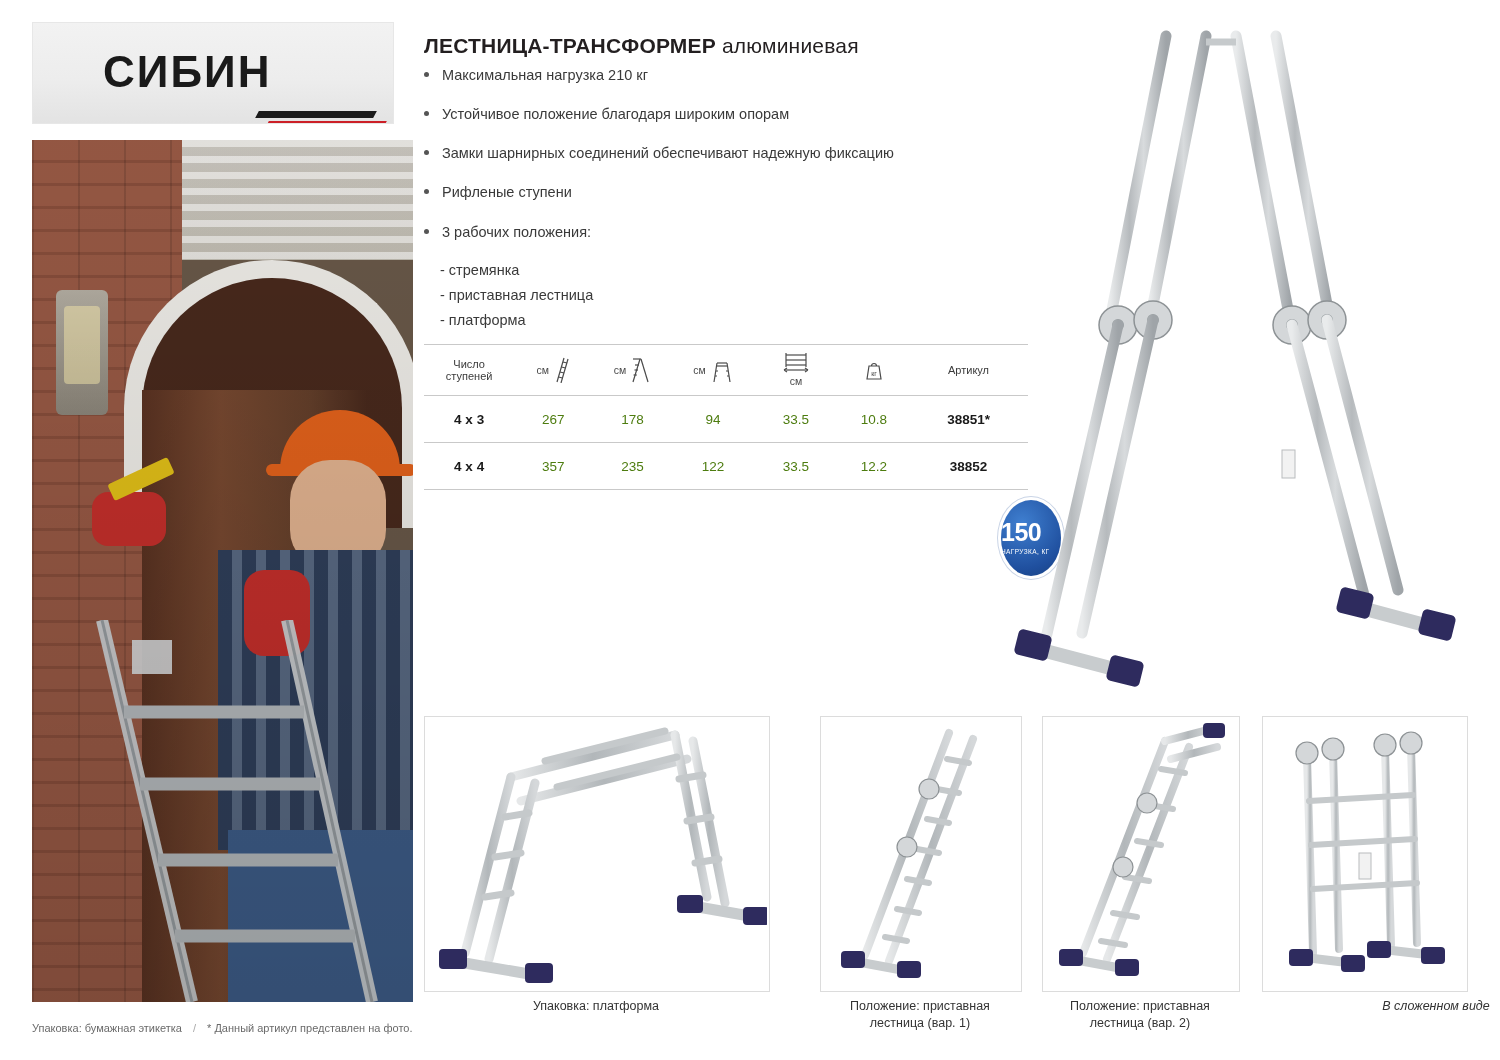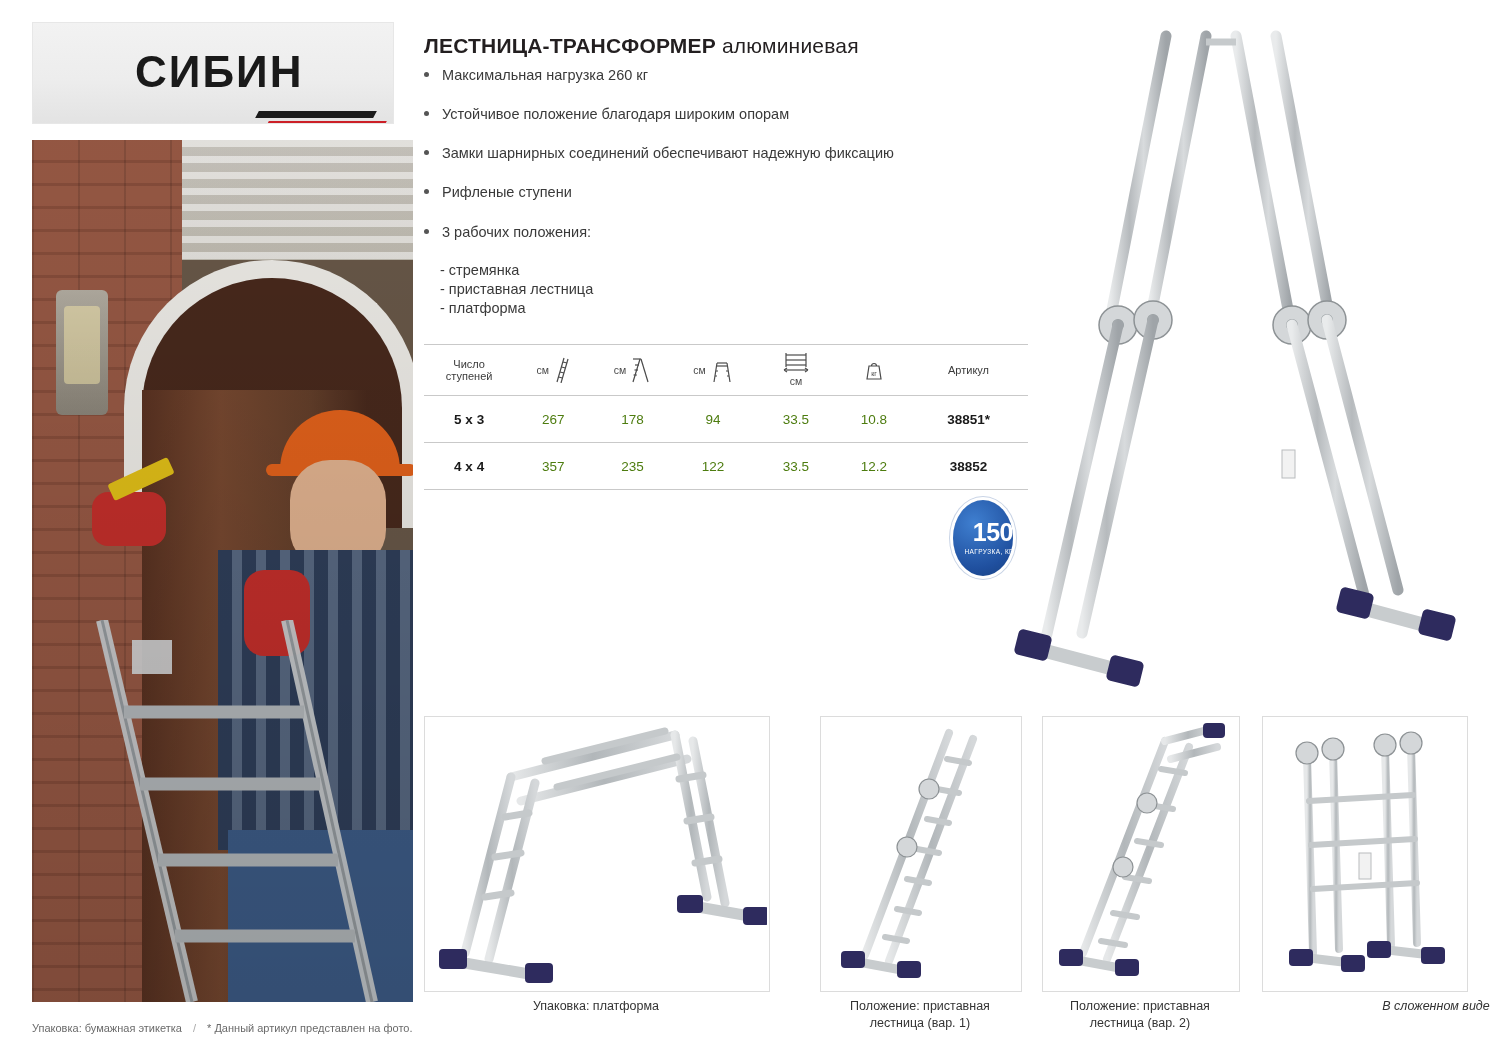--- a/index.html
+++ b/index.html
@@ -13,21 +13,21 @@
   }
   
   #logo-block{
     position:absolute;left:32px;top:22px;width:360px;height:100px;
     background:linear-gradient(to bottom,#f2f2f2 0%,#ededed 55%,#e3e3e3 100%);
     border:1px solid #e7e7e7;
   }
   #logo-text{
     position:absolute;left:70px;top:24px;
     font-family:"Liberation Sans", sans-serif;
-    font-weight:bold;font-size:44px;letter-spacing:2px;color:#1a1a1a;margin-left:32px;
+    font-weight:bold;font-size:44px;letter-spacing:2px;color:#1a1a1a;
   }
   .flag{position:absolute;height:7px;}
   .flag.f1{left:224px;top:88px;width:118px;background:#1b1b1b;transform:skewX(-28deg);}
   .flag.f2{left:234px;top:98px;width:118px;background:#cc1f27;transform:skewX(-28deg);}
   #logo-block{overflow:hidden;}
   
   #hero-photo{
     position:absolute;left:32px;top:140px;width:381px;height:862px;
     background:#6b5a4a;overflow:hidden;
   }
@@ -71,39 +71,39 @@
   .ph-tool{position:absolute;left:76px;top:330px;width:66px;height:18px;background:#e7c418;transform:rotate(-25deg);border-radius:3px;}
   .ph-shade{position:absolute;inset:0;background:linear-gradient(to bottom,rgba(0,0,0,.05),rgba(0,0,0,.18));}
   
   #title{
     position:absolute;left:424px;top:34px;font-size:21px;font-weight:bold;letter-spacing:.2px;
   }
   #title .reg{font-weight:normal;}
   #bullets{position:absolute;left:424px;top:66px;width:560px;}
   .bullet{position:relative;padding-left:18px;font-size:14.5px;color:#3a3a3a;margin-bottom:21px;line-height:1.25;}
   .bullet:before{content:"";position:absolute;left:0;top:6px;width:5px;height:5px;border-radius:50%;background:#555;}
-  .subline{font-size:14.5px;color:#3a3a3a;padding-left:16px;margin-top:3px;}
+  .subline{font-size:14.5px;color:#3a3a3a;padding-left:16px;margin-top:9px;}
   
   #spec-table{position:absolute;left:424px;top:344px;width:604px;border-collapse:collapse;}
   #spec-table th,#spec-table td{border-bottom:1px solid #c9c9c9;margin-top:44px;}
   #spec-table thead th{border-top:1px solid #c9c9c9;}
   #spec-table th{font-weight:normal;font-size:11px;color:#3a3a3a;height:48px;vertical-align:middle;}
   #spec-table td{height:44px;text-align:center;font-size:13.5px;color:#4d7c0f;}
   #spec-table td.firstcol{font-weight:bold;font-size:13.5px;color:#1a1a1a;}
   .th-inner{display:flex;align-items:center;justify-content:center;gap:5px;}
   .th-unit{font-size:10.5px;color:#4a4a4a;}
   .th-icon{display:inline-block;}
   .col-art{width:120px;}
   
   svg.icn{display:block;}
   
   #badge150{
-    position:absolute;left:953px;top:500px;width:60px;height:76px;border-radius:50%;
+    position:absolute;left:1001px;top:500px;width:60px;height:76px;border-radius:50%;
     background:radial-gradient(circle at 35% 30%,#3f7fd0,#1f4f9e 70%,#17407f);
-    color:#fff;text-align:right;box-shadow:0 0 0 3px #fff,0 0 0 4px #c9d4e6;
+    color:#fff;text-align:left;box-shadow:0 0 0 3px #fff,0 0 0 4px #c9d4e6;
   }
   #badge150 .b-num{font-size:25px;font-weight:bold;line-height:1;margin-top:20px;letter-spacing:-.5px;}
   #badge150 .b-cap{font-size:6.5px;letter-spacing:.4px;margin-top:3px;}
   
   #main-ladder{position:absolute;left:990px;top:20px;width:480px;height:680px;}
   
   .card{position:absolute;top:716px;width:0;height:274px;border:1px solid #dcdcdc;background:#fff;}
   #card1{left:424px;width:344px;}
   #card2{left:820px;width:200px;}
   #card3{left:1042px;width:196px;}
@@ -164,21 +164,21 @@
     </svg>
   </div>
   <div class="ph-shade"></div>
 </div>
 
 <div id="title">
   <span>ЛЕСТНИЦА-ТРАНСФОРМЕР</span><span class="reg"> алюминиевая</span>
 </div>
 
 <div id="bullets">
-  <div class="bullet">Максимальная нагрузка 260 кг</div>
+  <div class="bullet">Максимальная нагрузка 210 кг</div>
   <div class="bullet">Устойчивое положение благодаря широким опорам</div>
   <div class="bullet">Замки шарнирных соединений обеспечивают надежную фиксацию</div>
   <div class="bullet">Рифленые ступени</div>
   <div class="bullet" style="">3 рабочих положения:</div>
   <div class="subline">- стремянка</div>
   <div class="subline">- приставная лестница</div>
   <div class="subline">- платформа</div>
 </div>
 
 <table id="spec-table">
@@ -270,21 +270,21 @@
             </g>
               </svg>
           </span>
         </div>
       </th>
       <th class="col-art">Артикул</th>
     </tr>
   </thead>
   <tbody>
     <tr>
-      <td class="firstcol">5 х 3</td>
+      <td class="firstcol">4 х 3</td>
       <td>267</td>
       <td>178</td>
       <td>94</td>
       <td>33.5</td>
       <td>10.8</td>
       <td class="firstcol">38851*</td>
     </tr>
     <tr>
       <td class="firstcol">4 х 4</td>
       <td>357</td>

